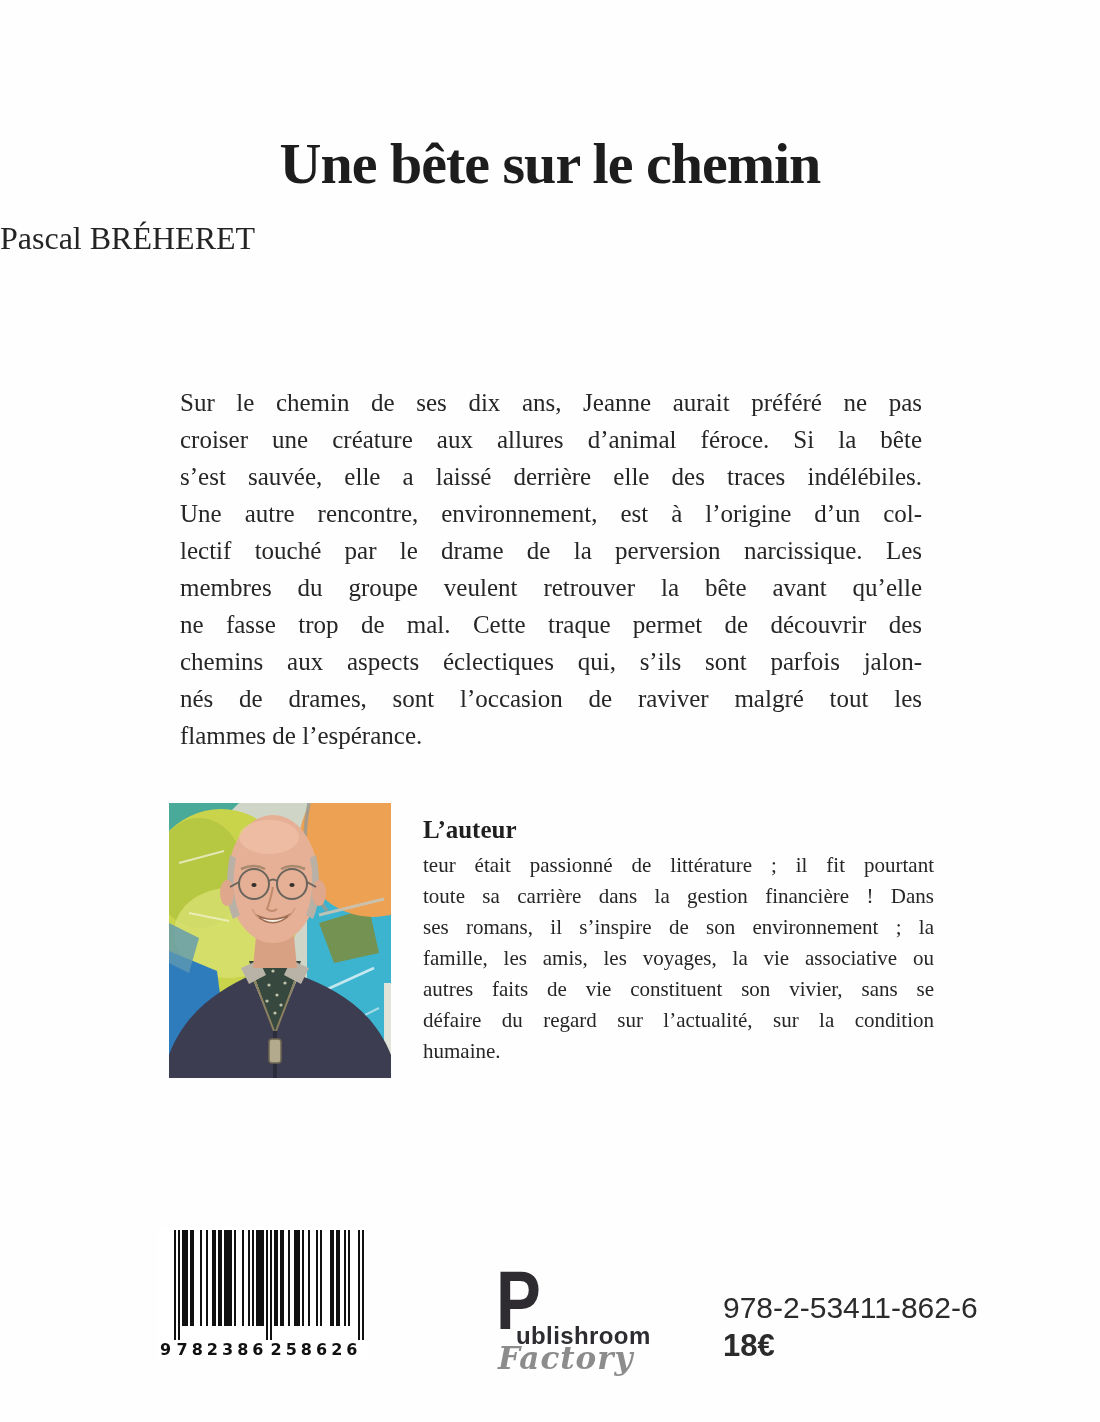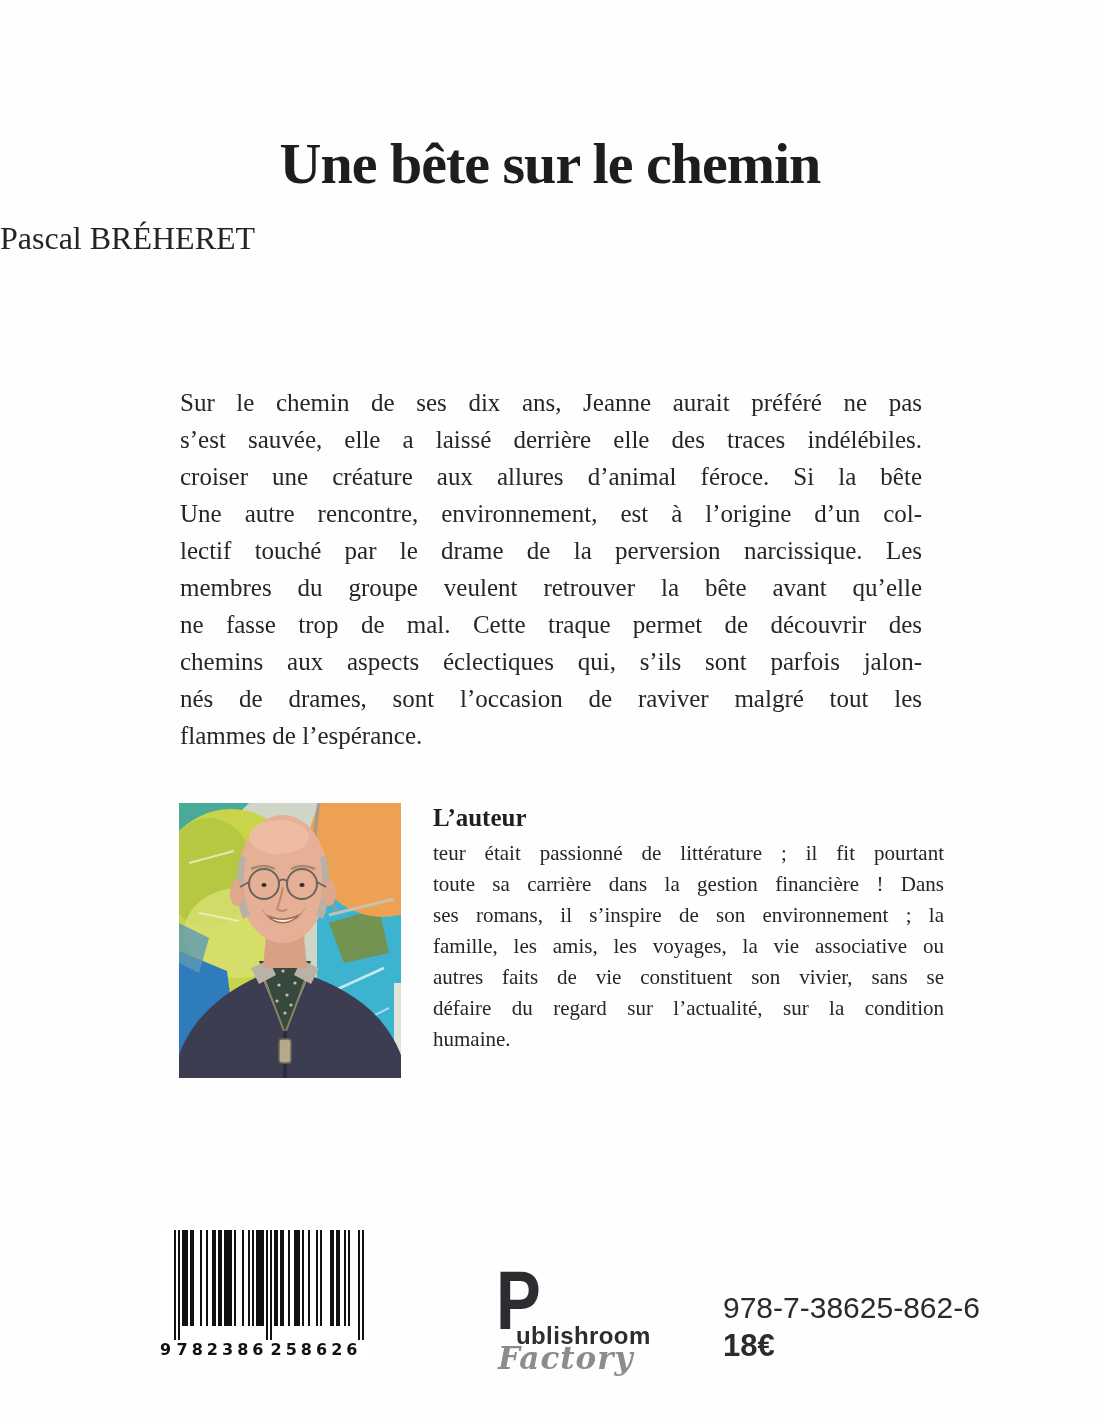--- a/index.html
+++ b/index.html
@@ -24,22 +24,22 @@
     color:#242424;
   }
   .synopsis{
     position:absolute;left:180px;top:384px;width:742px;
     font-size:25px;line-height:37px;
     color:#262626;
   }
   .jline{text-align:justify;text-align-last:justify;white-space:normal;}
   .jline.jlast{text-align:left;text-align-last:left;}
   .author-block{
-    position:absolute;left:179px;top:803px;width:765px;
-    display:flex;flex-direction:row;align-items:flex-start;
+    position:absolute;left:169px;top:803px;width:765px;
+    display:flex;flex-direction:row;align-items:center;
   }
   .author-photo{
     flex:0 0 222px;width:222px;height:275px;display:block;
   }
   .author-texts{
     margin-left:32px;width:511px;
   }
   .auteur-heading{
     font-size:25px;font-weight:700;color:#1f1f1f;
     line-height:30px;margin-bottom:5px;
@@ -82,22 +82,22 @@
 </head>
 <body>
 
 <div class="cover">
 
   <div class="book-title">Une bête sur le chemin</div>
   <div class="book-author">Pascal BRÉHERET</div>
 
   <div class="synopsis">
       <div class="jline">Sur le chemin de ses dix ans, Jeanne aurait préféré ne pas</div>
+      <div class="jline">croiser une créature aux allures d’animal féroce. Si la bête</div>
       <div class="jline">s’est sauvée, elle a laissé derrière elle des traces indélébiles.</div>
-      <div class="jline">croiser une créature aux allures d’animal féroce. Si la bête</div>
       <div class="jline">Une autre rencontre, environnement, est à l’origine d’un col-</div>
       <div class="jline">lectif touché par le drame de la perversion narcissique. Les</div>
       <div class="jline">membres du groupe veulent retrouver la bête avant qu’elle</div>
       <div class="jline">ne fasse trop de mal. Cette traque permet de découvrir des</div>
       <div class="jline">chemins aux aspects éclectiques qui, s’ils sont parfois jalon-</div>
       <div class="jline">nés de drames, sont l’occasion de raviver malgré tout les</div>
       <div class="jline jlast">flammes de l’espérance.</div>
     </div>
 
   <div class="author-block">
@@ -250,18 +250,18 @@
       </svg>
     </div>
 
     <div class="logo">
       <span class="logo-p">P</span>
       <span class="logo-rest">ublishroom</span>
       <span class="logo-factory">Factory</span>
     </div>
 
     <div class="isbn-block">
-      <div class="isbn-number">978-7-38625-862-6</div>
+      <div class="isbn-number">978-2-53411-862-6</div>
       <div class="price">18€</div>
     </div>
 
   </div>
 </div>
 
 </body></html>

